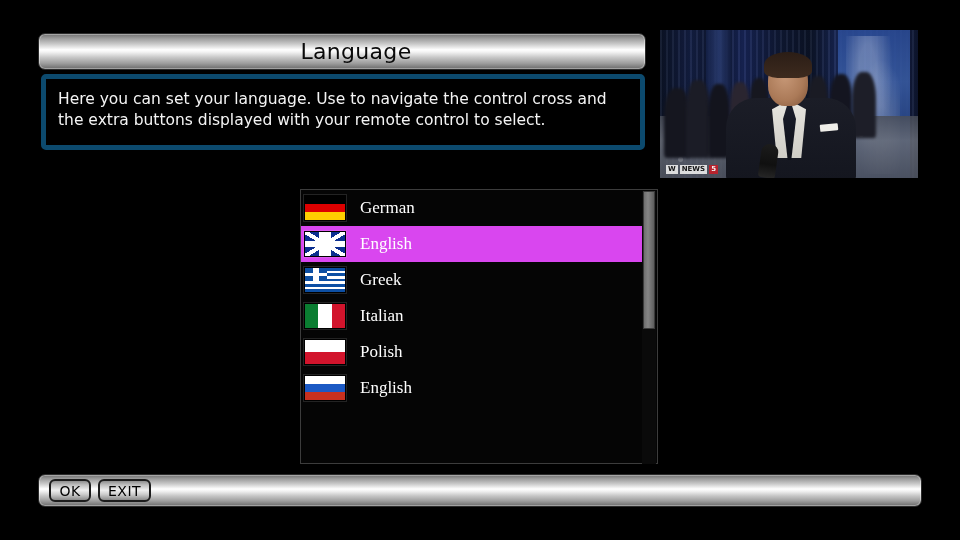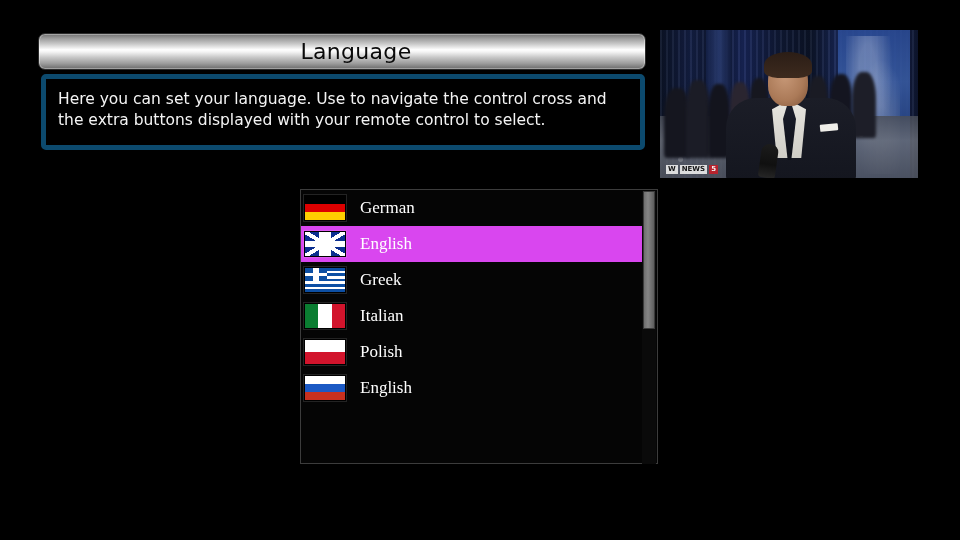--- a/index.html
+++ b/index.html
@@ -321,14 +321,18 @@
         <span class="lang-label">English</span>
       </div>
 
     </div>
 
     <div id="scroll-track">
       <div id="scroll-thumb"></div>
     </div>
   </div>
 
+  <div id="bottom-bar" class="metal">
+    <div class="btn">OK</div>
+    <div class="btn">EXIT</div>
+  </div>
 
 </div>
 
 </body></html>

